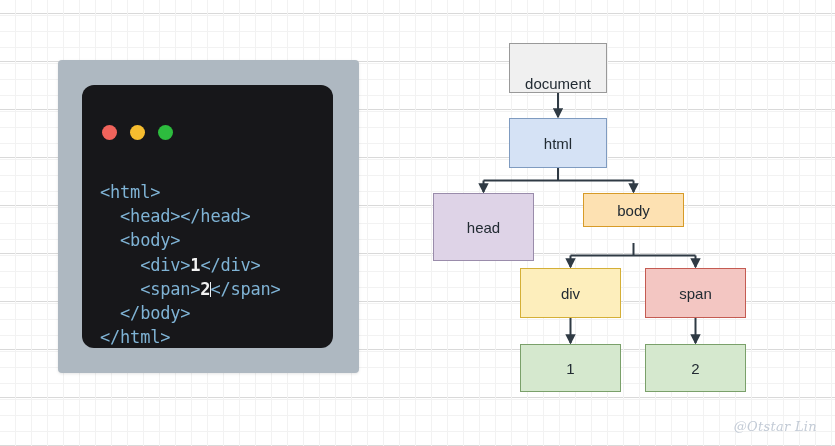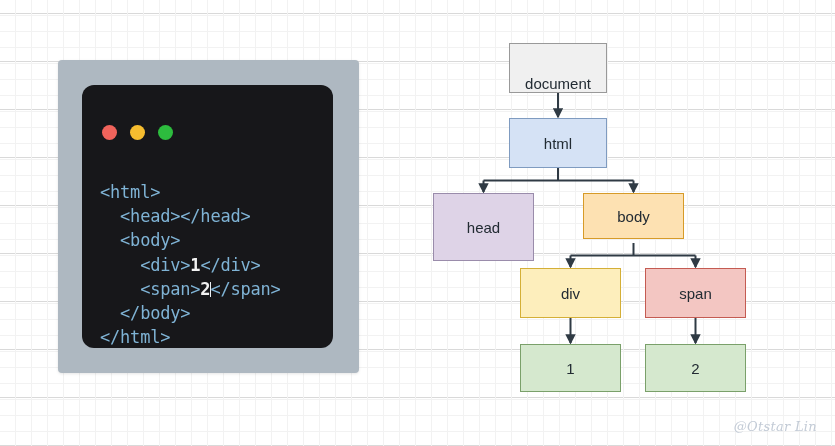--- a/index.html
+++ b/index.html
@@ -166,21 +166,21 @@
   <div id="node-layer">
       <div class="node" style="left: 509px; top: 43px; width: 98px; height: 50px; background: rgb(240, 240, 240); border-color: rgb(153, 153, 153); align-items: flex-end;">
         <span>document</span>
       </div>
       <div class="node" style="left: 509px; top: 118px; width: 98px; height: 50px; background: rgb(213, 226, 245); border-color: rgb(127, 155, 192);">
         <span>html</span>
       </div>
       <div class="node" style="left: 433px; top: 193px; width: 101px; height: 68px; background: rgb(222, 211, 231); border-color: rgb(154, 140, 171);">
         <span>head</span>
       </div>
-      <div class="node" style="left: 583px; top: 193px; width: 101px; height: 46px; background: rgb(253, 225, 178); border-color: rgb(215, 155, 40);">
+      <div class="node" style="left: 583px; top: 193px; width: 101px; height: 34px; background: rgb(253, 225, 178); border-color: rgb(215, 155, 40);">
         <span>body</span>
       </div>
       <div class="node" style="left: 520px; top: 268px; width: 101px; height: 50px; background: rgb(253, 238, 188); border-color: rgb(212, 175, 55);">
         <span>div</span>
       </div>
       <div class="node" style="left: 645px; top: 268px; width: 101px; height: 50px; background: rgb(243, 198, 194); border-color: rgb(196, 91, 82);">
         <span>span</span>
       </div>
       <div class="node" style="left: 520px; top: 344px; width: 101px; height: 48px; background: rgb(213, 232, 206); border-color: rgb(122, 160, 106);">
         <span>1</span>

